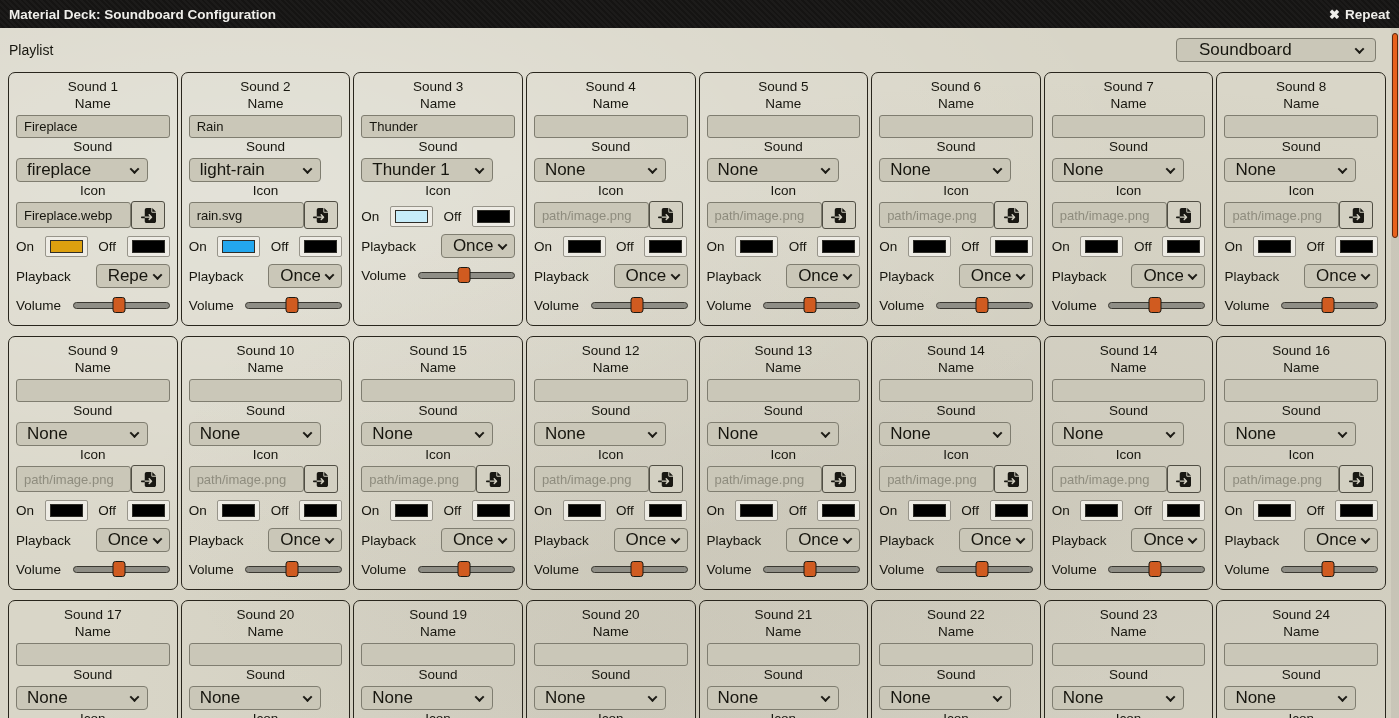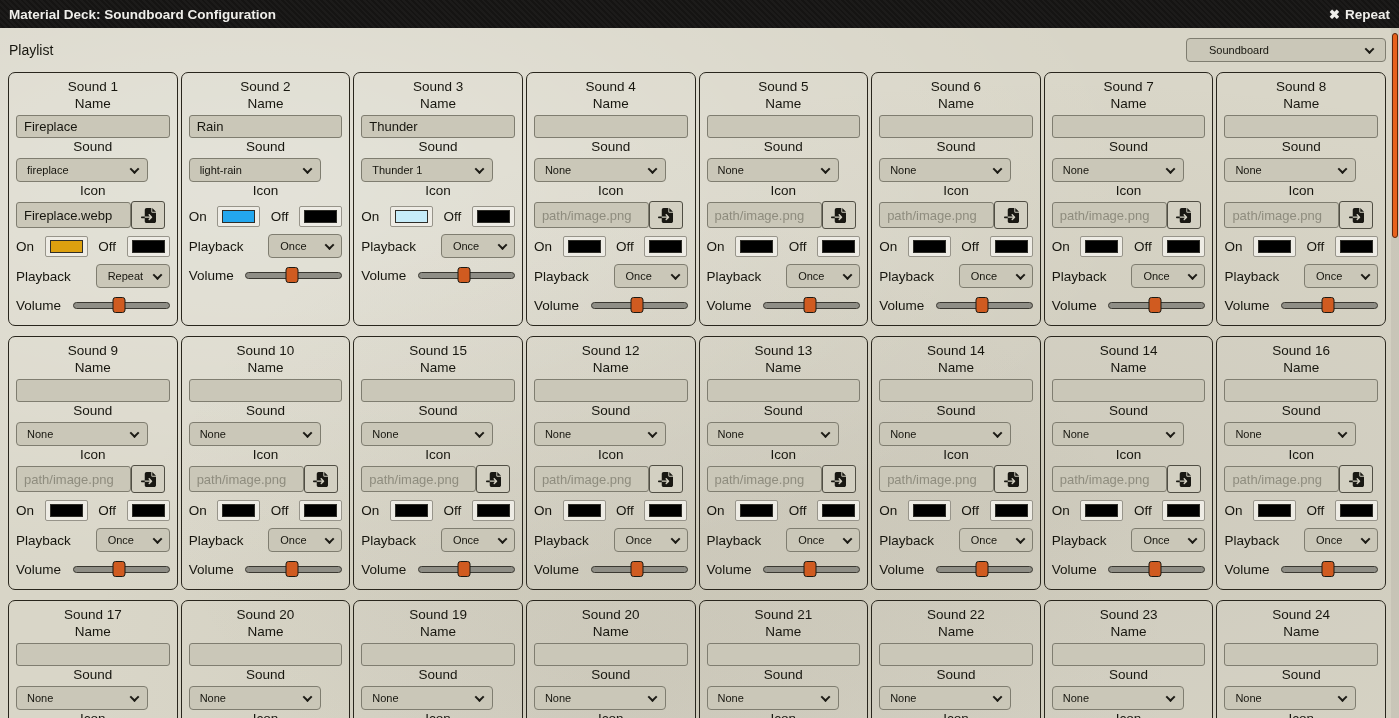--- a/index.html
+++ b/index.html
@@ -21,34 +21,34 @@
     background-image:repeating-linear-gradient(45deg, rgba(255,255,255,0.03) 0 2px, transparent 2px 4px);
     color:#efeeea; display:flex; align-items:center; justify-content:space-between;
     padding:0 9px; font-size:13.5px; font-weight:bold;
   }
   .close-btn { display:flex; align-items:center; gap:5px; cursor:pointer; }
   .close-x { font-size:13px; }
 
   
   .playlist-row {
     height:44px; display:flex; align-items:center; justify-content:space-between;
-    padding:0 13px 0 9px;
+    padding:0 23px 0 9px;
   }
   .playlist-label { font-size:14px; }
   .playlist-select {
     width:200px; height:25px; padding:0 12px 0 22px;
   }
 
   
   .select {
     display:flex; align-items:center; justify-content:space-between;
     background:#cac7b8; border:1px solid #7f7d70; border-radius:4px;
     height:24px; cursor:pointer; text-align:left;
   }
-  .sel-text { font-size:11px; white-space:nowrap; overflow:hidden;text-align:center; }
+  .sel-text { font-size:17px; white-space:nowrap; overflow:hidden;text-align:center; }
   .chev {
     width:7px; height:7px; flex:0 0 auto;
     border-right:2px solid #1d1c16; border-bottom:2px solid #1d1c16;
     transform:rotate(45deg) translate(-1px,-1px); margin-left:6px;
   }
 
   
   .grid {
     display:grid; grid-template-columns:repeat(8, 1fr);
     gap:10px 3px; margin:0 13px 0 8px;
@@ -174,20 +174,28 @@
     <div class="card">
     <div class="ctitle">Sound 2</div>
     <div class="clabel">Name</div>
     <input type="text" class="tinput" value="Rain" style="">
     <div class="clabel">Sound</div>
     <div class="select sound-select">
       <span class="sel-text">light-rain</span>
       <span class="chev"></span>
     </div>
     <div class="clabel">Icon</div>
+    <div class="icon-row">
+      <input type="text" class="tinput icon-in" value="rain.svg" placeholder="path/image.png" style="">
+      <button class="fbtn">
+        <svg width="15" height="15" viewBox="0 0 512 512">
+          <path fill="#191813" d="M128 64c0-35.3 28.7-64 64-64H352V128c0 17.7 14.3 32 32 32H512V448c0 35.3-28.7 64-64 64H192c-35.3 0-64-28.7-64-64V336H302.1l-39 39c-9.4 9.4-9.4 24.6 0 33.9s24.6 9.4 33.9 0l80-80c9.4-9.4 9.4-24.6 0-33.9l-80-80c-9.4-9.4-24.6-9.4-33.9 0s-9.4 24.6 0 33.9l39 39H128V64zm0 224H24c-13.3 0-24 10.7-24 24v16c0 13.3 10.7 24 24 24H128V288zM512 128H384V0L512 128z"></path>
+        </svg>
+      </button>
+    </div>
     <div class="oo-row">
       <span class="row-label">On</span>
       <span class="swatch">
         <span class="swatch-inner" style="background: rgb(35, 167, 238);"></span>
       </span>
       <span class="row-label">Off</span>
       <span class="swatch">
         <span class="swatch-inner" style="background: rgb(0, 0, 0);"></span>
       </span>
     </div>

